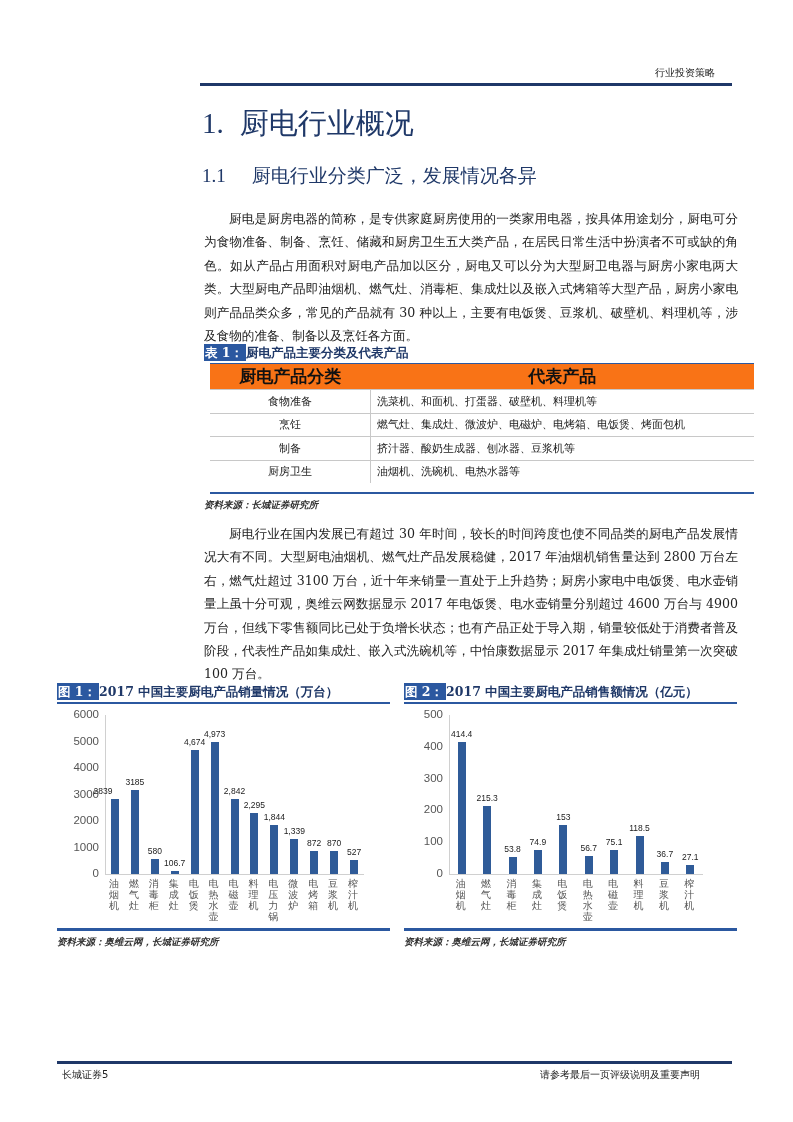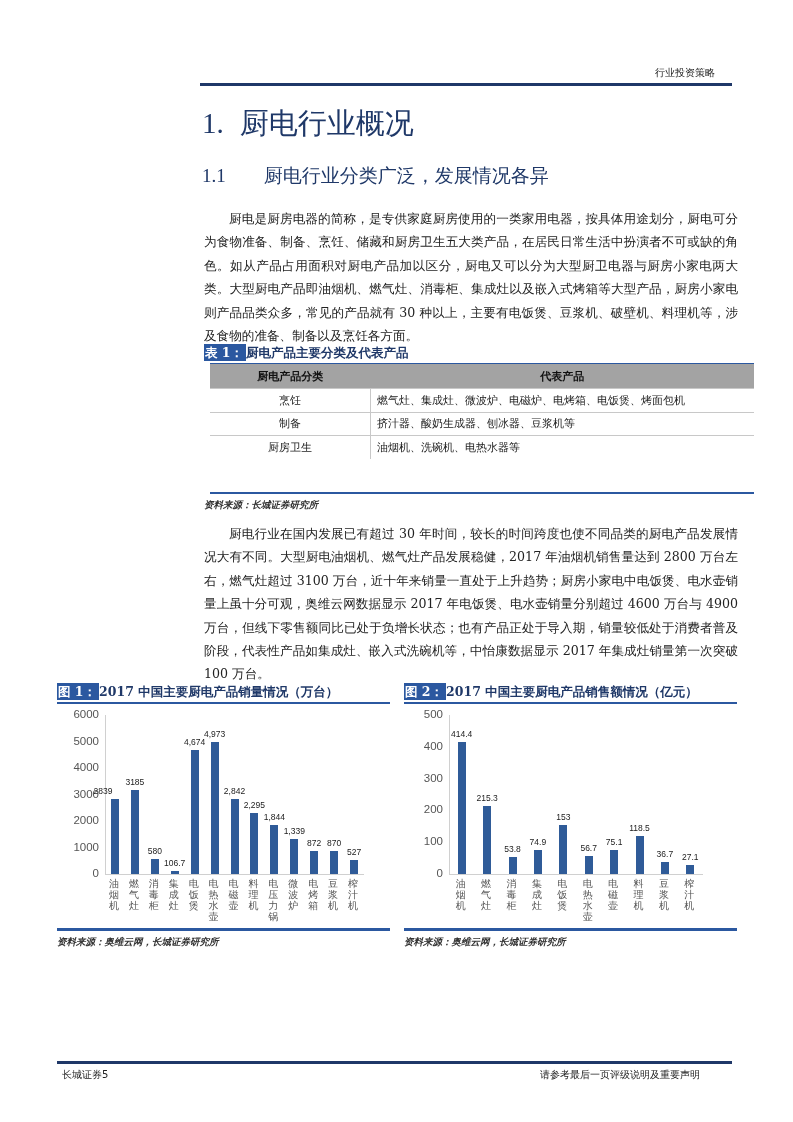--- a/index.html
+++ b/index.html
@@ -4,27 +4,27 @@
 <style>
   html, body { margin: 0; padding: 0; background: #ffffff; }
   body { width: 793px; height: 1122px; position: relative; overflow: hidden;
          font-family: "DejaVu Serif", "Liberation Serif", serif; color: #111; }
   .abs { position: absolute; }
   .hdr-label { left: 655px; top: 66px; font-size: 10px; color: #222; font-family: Liberation Mono, monospace; }
   .hdr-rule { left: 200px; top: 83px; width: 532px; height: 3px; background: #1f3868; }
   .h1 { left: 202px; top: 104px; font-size: 29px; color: #1f3868; font-weight: normal; }
   .h1 .num { font-family: "Liberation Serif", serif; margin-right: 16px; }
   .h2 { left: 202px; top: 163px; font-size: 19px; color: #1f3868; }
-  .h2 .num { font-family: "Liberation Serif", serif; margin-right: 38px; }
+  .h2 .num { font-family: "Liberation Serif", serif; margin-right: 26px; }
   .para { left: 204px; width: 534px; font-size: 12.6px; line-height: 23.4px; text-indent: 25px; color: #222; text-align: justify; }
   .caption { height: 19px; font-size: 12.5px; font-weight: bold; color: #1f3868; white-space: nowrap; }
   .caption .tag { background: #2b58a0; color: #fff; padding: 1px 3px 1px 1px; }
   .cap-rule { height: 2px; background: #2b58a0; }
   table.t1 { left: 210px; top: 364px; width: 544px; border-collapse: collapse; font-size: 11px; font-family: "DejaVu Sans", sans-serif; }
-  table.t1 th { background: #a3a3a3; font-weight: bold; height: 22px; color: #111; font-size: 11px; }
+  table.t1 th { background: #f97316; font-weight: bold; height: 22px; color: #111; font-size: 17px; }
   table.t1 td { height: 20.5px; border-top: 1px solid #c8c8c8; color: #222; }
   table.t1 td.c1 { text-align: center; width: 158px; border-right: 1px solid #c8c8c8; }
   table.t1 td.c2 { padding-left: 6px; }
   .t1-top { left: 210px; top: 363px; width: 544px; height: 2px; background: #2b58a0; }
   .t1-bot { left: 210px; top: 492px; width: 544px; height: 2px; background: #2b58a0; }
   .source { font-size: 9.5px; font-style: italic; color: #333; font-weight: bold; }
   .chart { }
   .ytick { font-family: "Liberation Sans", sans-serif; font-size: 11.5px; color: #555; text-align: right; width: 40px; }
   .bar { background: #2f5b98; width: 8px; }
   .vlabel { font-family: "Liberation Sans", sans-serif; font-size: 8.5px; color: #222; width: 40px; text-align: center; }
@@ -54,20 +54,24 @@
 </div>
 <div class="abs t1-top"></div>
 <table class="abs t1">
   <thead>
     <tr>
       <th>厨电产品分类</th>
       <th>代表产品</th>
     </tr>
   </thead>
   <tbody>
+    <tr>
+        <td class="c1">食物准备</td>
+        <td class="c2">洗菜机、和面机、打蛋器、破壁机、料理机等</td>
+      </tr>
     <tr>
         <td class="c1">烹饪</td>
         <td class="c2">燃气灶、集成灶、微波炉、电磁炉、电烤箱、电饭煲、烤面包机</td>
       </tr>
     <tr>
         <td class="c1">制备</td>
         <td class="c2">挤汁器、酸奶生成器、刨冰器、豆浆机等</td>
       </tr>
     <tr>
         <td class="c1">厨房卫生</td>

